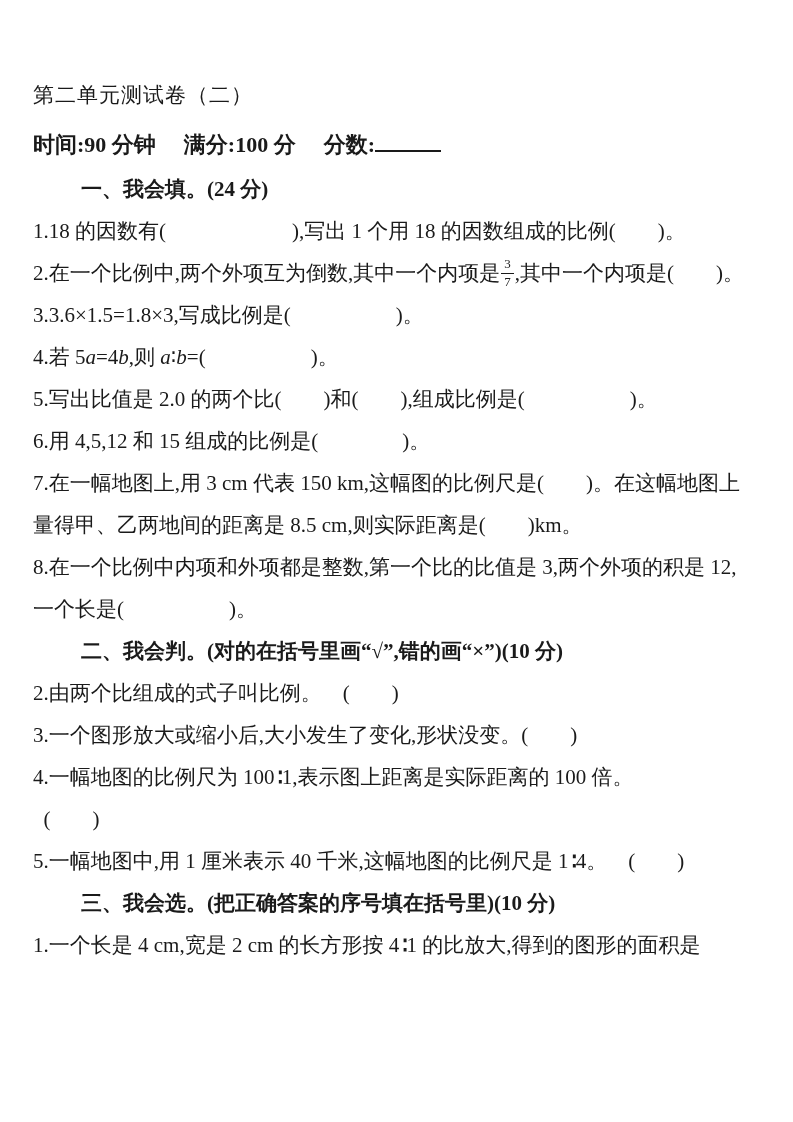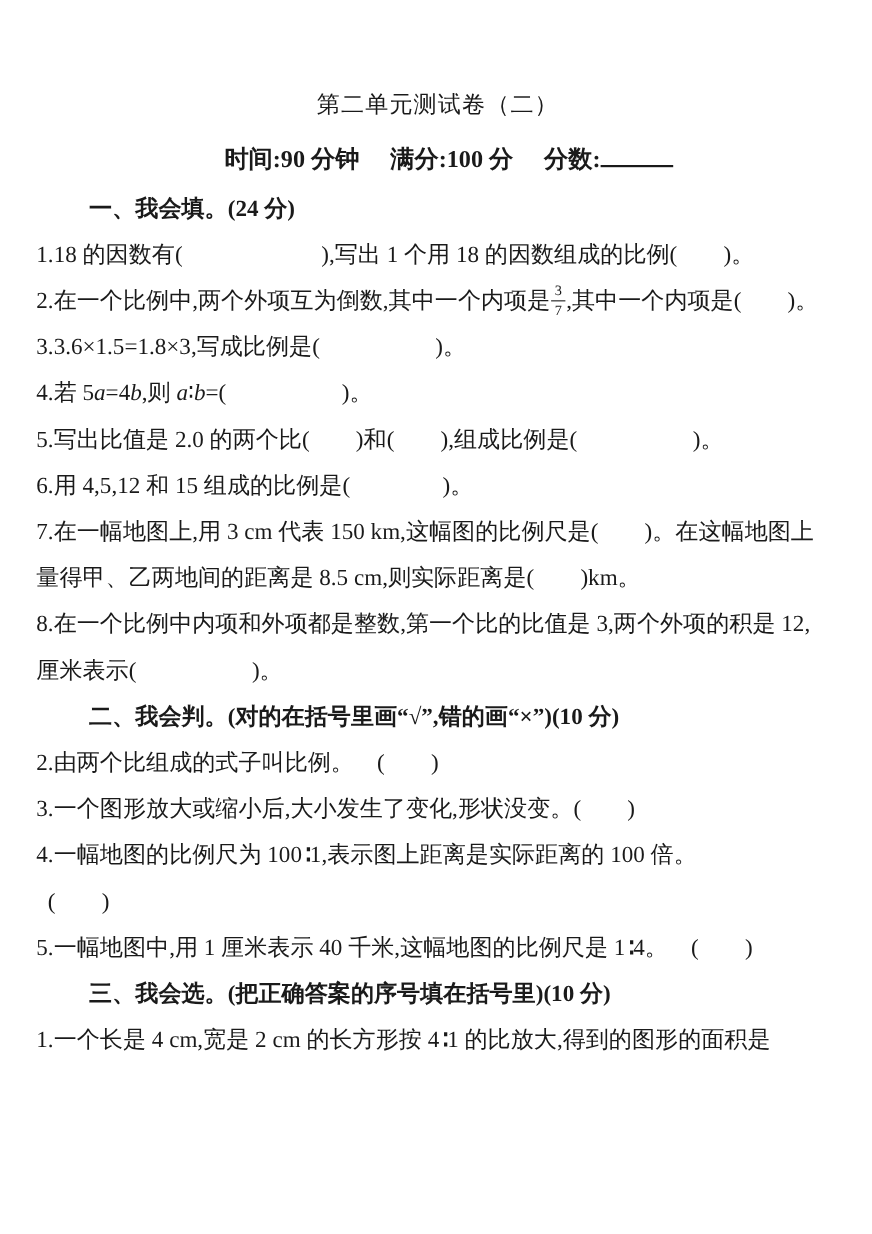--- a/index.html
+++ b/index.html
@@ -9,29 +9,28 @@
     background:#ffffff;
     color:#1a1a1a;
     font-family:"Liberation Serif","DejaVu Serif",serif;
     box-sizing:border-box;
     padding:80px 30px 0 33px;
     overflow:hidden;
   }
   .title{
     font-size:21px;
     font-weight:400;
-    text-align:center;
     line-height:30px;
     margin:0 0 18px 0;
     letter-spacing:1px;
   }
   .meta{
     font-size:22px;
     font-weight:700;
-    text-align:center;
+    text-align:left;
     line-height:30px;
     margin:0 -20px 8px 0;
     white-space:pre;
   }
   .meta .gap{margin-left:28px;}
   .score-line{
     display:inline-block;
     width:66px;height:22px;
     border-bottom:2px solid #1a1a1a;
     vertical-align:baseline;
@@ -67,21 +66,21 @@
       <div class="line heading"><span>一、我会填。(24 分)</span></div>
       <div class="line"><span>1.18 的因数有(　　　　　　),写出 1 个用 18 的因数组成的比例(　　)。</span></div>
       <div class="line"><span>2.在一个比例中,两个外项互为倒数,其中一个内项是</span><span class="frac"><span class="fn">3</span><span class="fd">7</span></span><span>,其中一个内项是(　　)。</span></div>
       <div class="line"><span>3.3.6×1.5=1.8×3,写成比例是(　　　　　)。</span></div>
       <div class="line"><span>4.若 5</span><span class="it">a</span><span>=4</span><span class="it">b</span><span>,则 </span><span class="it">a</span><span>∶</span><span class="it">b</span><span>=(　　　　　)。</span></div>
       <div class="line"><span>5.写出比值是 2.0 的两个比(　　)和(　　),组成比例是(　　　　　)。</span></div>
       <div class="line"><span>6.用 4,5,12 和 15 组成的比例是(　　　　)。</span></div>
       <div class="line"><span>7.在一幅地图上,用 3 cm 代表 150 km,这幅图的比例尺是(　　)。在这幅地图上</span></div>
       <div class="line"><span>量得甲、乙两地间的距离是 8.5 cm,则实际距离是(　　)km。</span></div>
       <div class="line"><span>8.在一个比例中内项和外项都是整数,第一个比的比值是 3,两个外项的积是 12,</span></div>
-      <div class="line"><span>厘米表示(　　　　　)。</span></div>
+      <div class="line"><span>一个长是(　　　　　)。</span></div>
       <div class="line heading"><span>二、我会判。(对的在括号里画“√”,错的画“×”)(10 分)</span></div>
       <div class="line"><span>2.由两个比组成的式子叫比例。　(　　)</span></div>
       <div class="line"><span>3.一个图形放大或缩小后,大小发生了变化,形状没变。(　　)</span></div>
       <div class="line"><span>4.一幅地图的比例尺为 100∶1,表示图上距离是实际距离的 100 倍。</span></div>
       <div class="line"><span>  (　　)</span></div>
       <div class="line"><span>5.一幅地图中,用 1 厘米表示 40 千米,这幅地图的比例尺是 1∶4。　(　　)</span></div>
       <div class="line heading"><span>三、我会选。(把正确答案的序号填在括号里)(10 分)</span></div>
       <div class="line"><span>1.一个长是 4 cm,宽是 2 cm 的长方形按 4∶1 的比放大,得到的图形的面积是</span></div>
     </div>
 </div>

